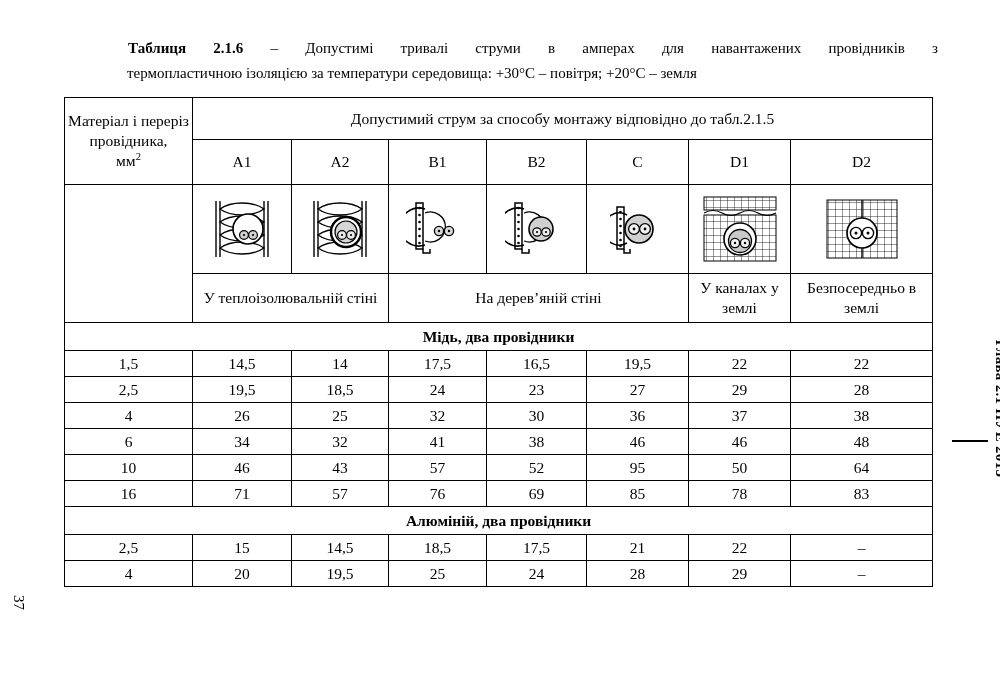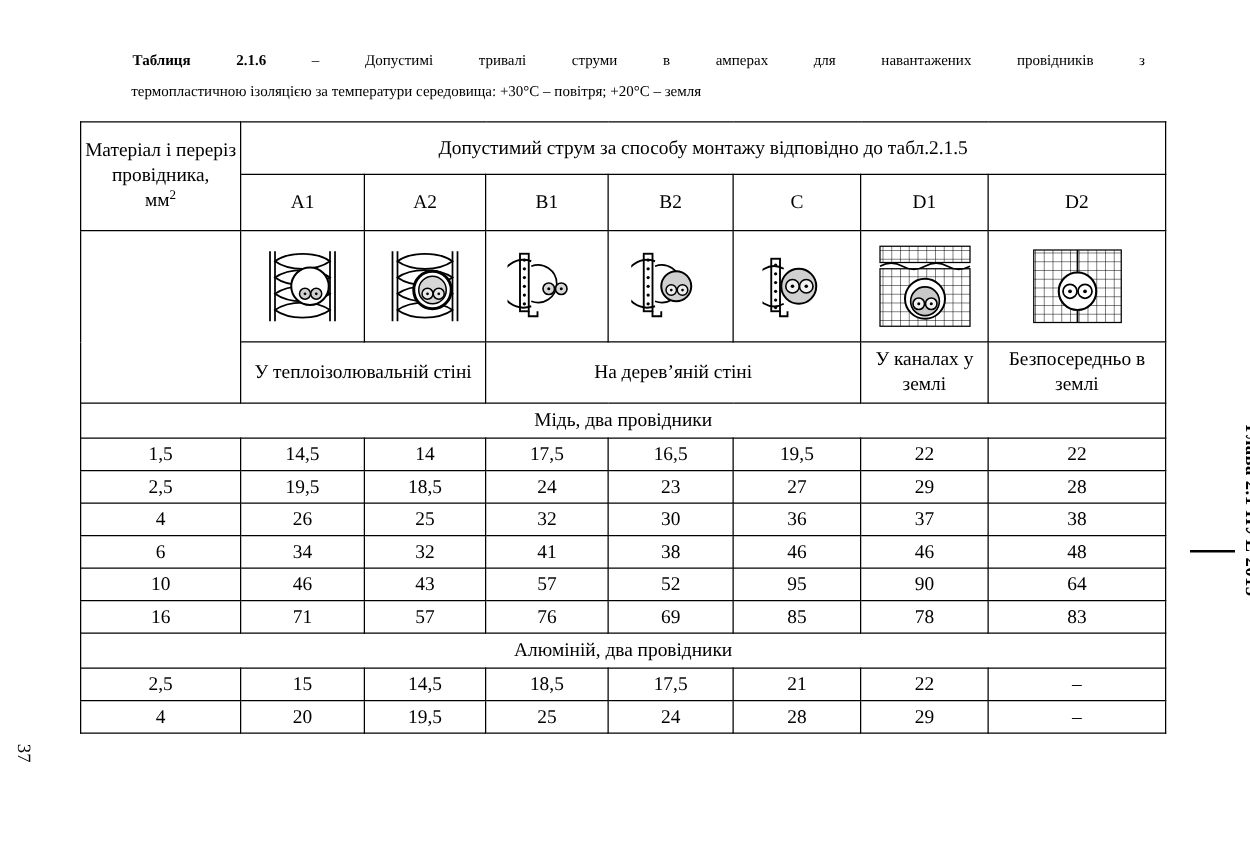--- a/index.html
+++ b/index.html
@@ -12,24 +12,24 @@
     height: 681px;
     position: relative;
     font-family: "Liberation Serif", "DejaVu Serif", serif;
     color: #000000;
     overflow: hidden;
   }
 
   
   #title-block {
     position: absolute;
-    left: 72px;
+    left: 94px;
     top: 36px;
     width: 844px;
-    font-size: 12px;
+    font-size: 15px;
     line-height: 25px;
     text-align: justify;
     text-justify: inter-word;
   }
   #title-block .tbl-label {
     font-weight: bold;
   }
   #title-line-1 {
     text-align: justify;
     text-align-last: justify;
@@ -75,20 +75,21 @@
   .cell-span-head { height: 27px; }
   .cell-code { height: 29px; margin-left: 36px; }
   .cell-icon { height: 88px; }
   .cell-desc {
     height: 48px;
     line-height: 21px;
     padding: 0 3px;
   }
   .cell-section {
     height: 27px;
+    font-weight: bold;
   }
   .cell-data {
     height: 25px;
   }
   sup { font-size: 10.5px; vertical-align: super; line-height: 0; }
 
   
   .icon-wrap {
     width: 100%;
     height: 88px;
@@ -383,21 +384,21 @@
       <td class="cell-data">46</td>
       <td class="cell-data">48</td>
     </tr>
     <tr>
       <td class="cell-data">10</td>
       <td class="cell-data">46</td>
       <td class="cell-data">43</td>
       <td class="cell-data">57</td>
       <td class="cell-data">52</td>
       <td class="cell-data">95</td>
-      <td class="cell-data">90</td>
+      <td class="cell-data">50</td>
       <td class="cell-data">64</td>
     </tr>
     <tr>
       <td class="cell-data">16</td>
       <td class="cell-data">71</td>
       <td class="cell-data">57</td>
       <td class="cell-data">76</td>
       <td class="cell-data">69</td>
       <td class="cell-data">85</td>
       <td class="cell-data">78</td>

